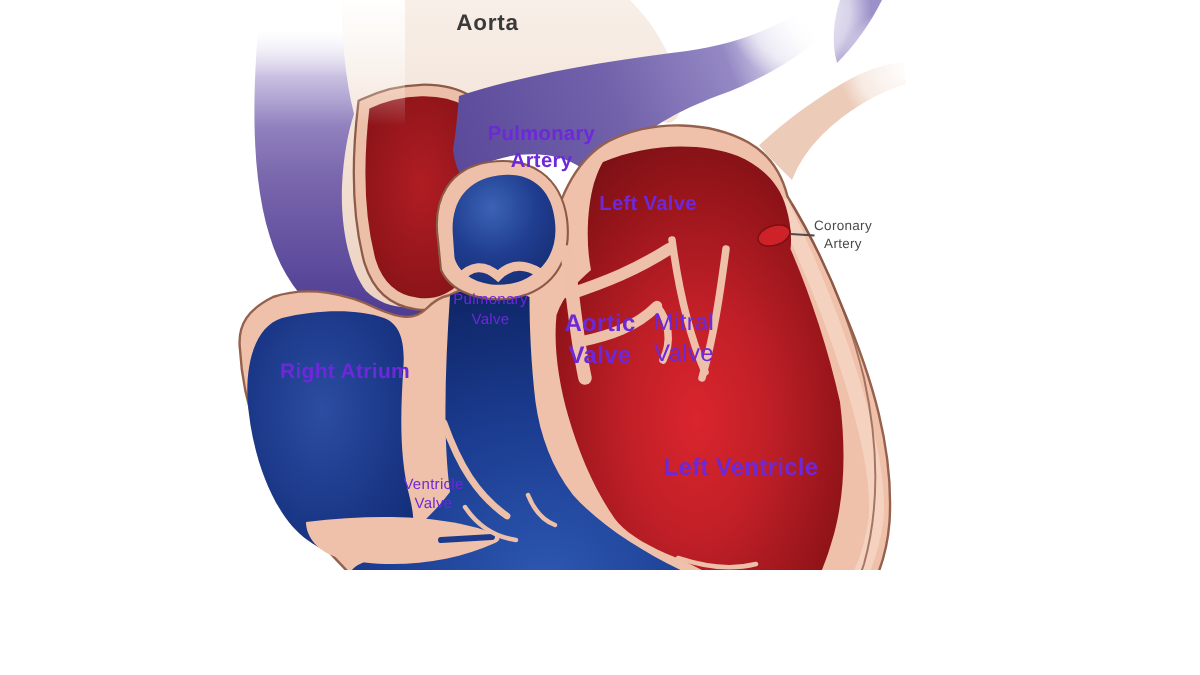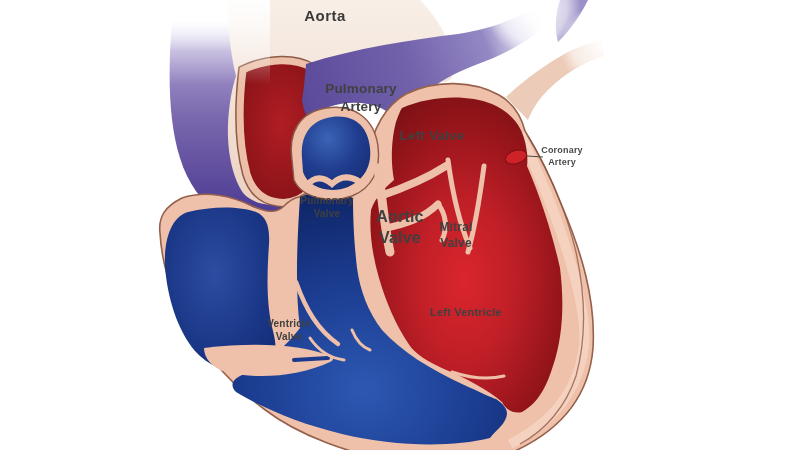--- a/index.html
+++ b/index.html
@@ -1,28 +1,28 @@
 <!DOCTYPE html>
 <html><head>
 <meta charset="utf-8">
 <style>
   html,body { margin:0; padding:0; background:#ffffff; }
   .stage {
-    position:relative; width:800px; height:450px; overflow:hidden;
+    position:relative; width:800px; height:380px; overflow:hidden;
     background:#ffffff; font-family:"Liberation Sans", sans-serif;
   }
   .stage svg { position:absolute; left:0; top:0; }
   .lbl {
     position:absolute; transform:translate(-50%,-50%);
     text-align:center; white-space:pre-line; line-height:1.32;
-    font-weight:600; color:#404040; letter-spacing:0.2px;
+    font-weight:600; color:#6d28d9; letter-spacing:0.2px;
     pointer-events:none;
   }
   .lbl.dark  { color:#3a3a3a; }
-  .lbl.small { font-weight:700; }
+  .lbl.small { font-weight:400; }
 </style>
 </head>
 <body>
 
 <div class="stage">
 
 <svg width="800" height="450" viewBox="0 0 800 450">
   <defs>
     <linearGradient id="gSVC" x1="0" y1="0" x2="0" y2="1">
       <stop offset="0" stop-color="#b9addb" stop-opacity="0"></stop>
@@ -181,18 +181,19 @@
   <div class="lbl dark" style="left:325px; top:16px;  font-size:15px; letter-spacing:0.5px;">Aorta</div>
   <div class="lbl" style="left:361px; top:98px;  font-size:13.5px;">Pulmonary
 Artery</div>
   <div class="lbl" style="left:432px; top:136px; font-size:13.5px;">Left Valve</div>
   <div class="lbl dark small" style="left:562px; top:157px; font-size:9px; color:#4a4a4a;">Coronary
 Artery</div>
   <div class="lbl small" style="left:327px; top:207px; font-size:10px;">Pulmonary
 Valve</div>
   <div class="lbl" style="left:400px; top:227px; font-size:16px;">Aortic
 Valve</div>
-  <div class="lbl small" style="left:456px; top:236px; font-size:12px;">Mitral
+  <div class="lbl small" style="left:456px; top:226px; font-size:16px;">Mitral
 Valve</div>
+  <div class="lbl" style="left:230px; top:247px; font-size:14px;">Right Atrium</div>
   <div class="lbl small" style="left:289px; top:330px; font-size:10px;">Ventricle
 Valve</div>
-  <div class="lbl" style="left:466px; top:312px; font-size:11px;">Left Ventricle</div>
+  <div class="lbl" style="left:494px; top:312px; font-size:16px;">Left Ventricle</div>
 </div>
 
 </body></html>

